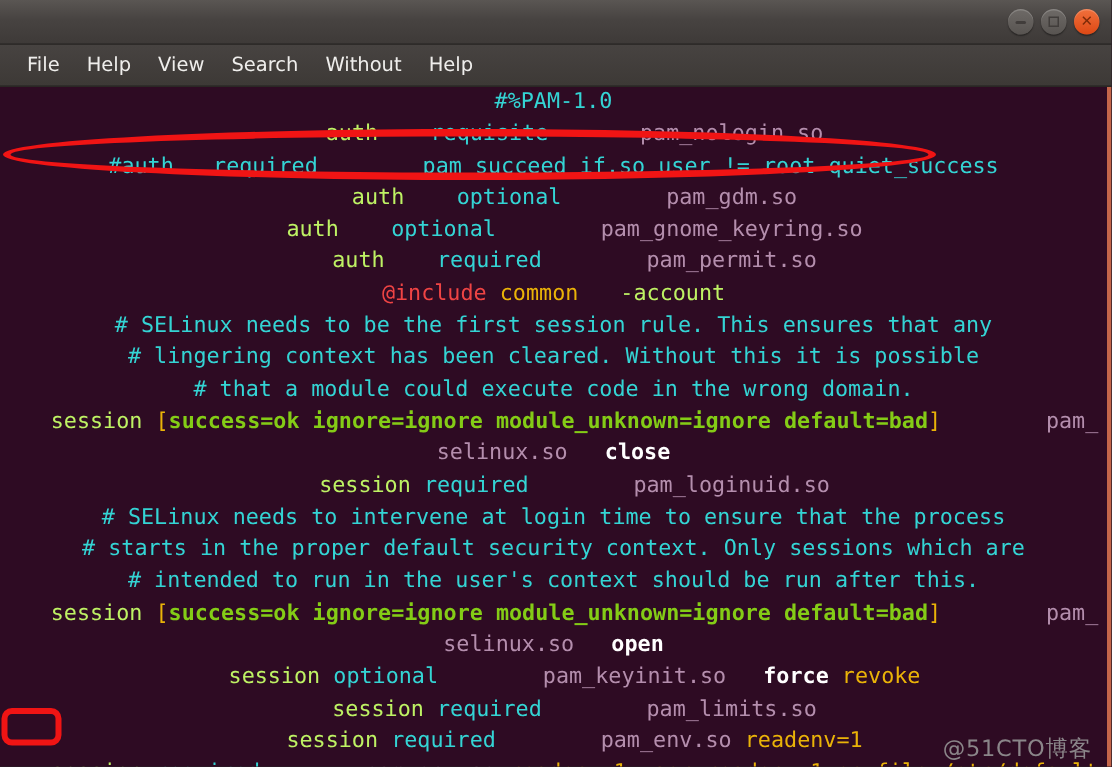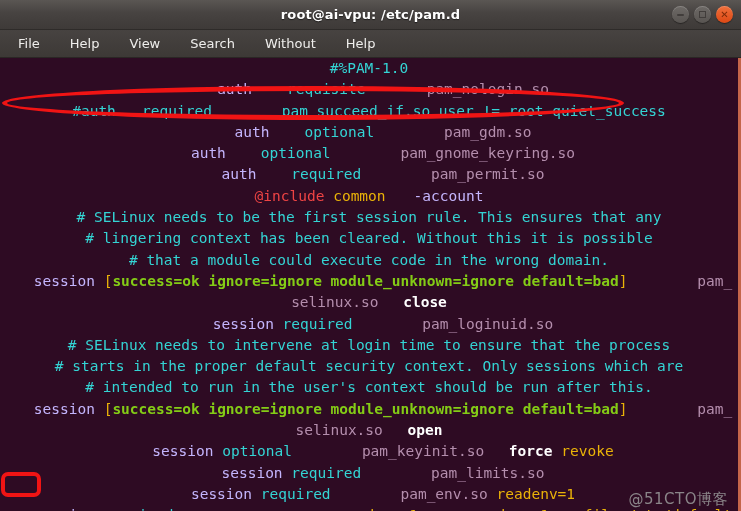--- a/index.html
+++ b/index.html
@@ -68,21 +68,21 @@
   .dash { width: 7px; height: 2px; background: #413d3b; border-radius: 1px; }
   .sq { width: 7px; height: 7px; border: 1.6px solid #413d3b; box-sizing: border-box; }
 
   
   .menubar {
     height: 27px;
     background: linear-gradient(to bottom, #474341 0%, #3d3936 100%);
     display: flex;
     align-items: center;
     padding-left: 9px;
-    gap: 12px;
+    gap: 0px;
     border-bottom: 1px solid #2a2724;
   }
   .menu-item {
     color: #efeeec;
     font-family: "DejaVu Sans", sans-serif;
     font-size: 13px;
     padding: 2px 9px;
     border-radius: 2px;
     cursor: default;
   }
@@ -103,21 +103,21 @@
     right: 0;
     font-family: "DejaVu Sans Mono", monospace;
     font-size: 14.5px;
     line-height: 21.3px;
     white-space: pre;
     letter-spacing: 0px;
   }
   .ln { height: 21.3px; text-align: center; }
 
   
-  .c-green  { color: #c4b5fd; padding-left: 28px; }
+  .c-green  { color: #bef264; padding-left: 28px; }
   .c-cyan   { color: #34d4d4; }
   .c-mauve  { color: #b48ead; }
   .c-white  { color: #eab308; }
   .c-yellow { color: #ef4444; }
   .c-bcyan  { color: #84cc16; font-weight: bold; }
   .c-bwhite { color: #ffffff; font-weight: bold; margin-left: 16px; }
 
   
   .anno-ellipse {
     position: absolute;
@@ -143,21 +143,20 @@
     opacity: .85;
     letter-spacing: .5px;
   }
 </style>
 </head>
 <body>
 
 <div id="screen">
 
   <div class="titlebar">
-    <span class="title-text">root@ai-vpu: /etc/pam.d</span>
     <div class="wincontrols">
       <div class="wbtn min">
           <span class="dash"></span>
         </div>
       <div class="wbtn max">
           <span class="sq"></span>
         </div>
       <div class="wbtn close">
           <span class="wglyph">✕</span>
         </div>

